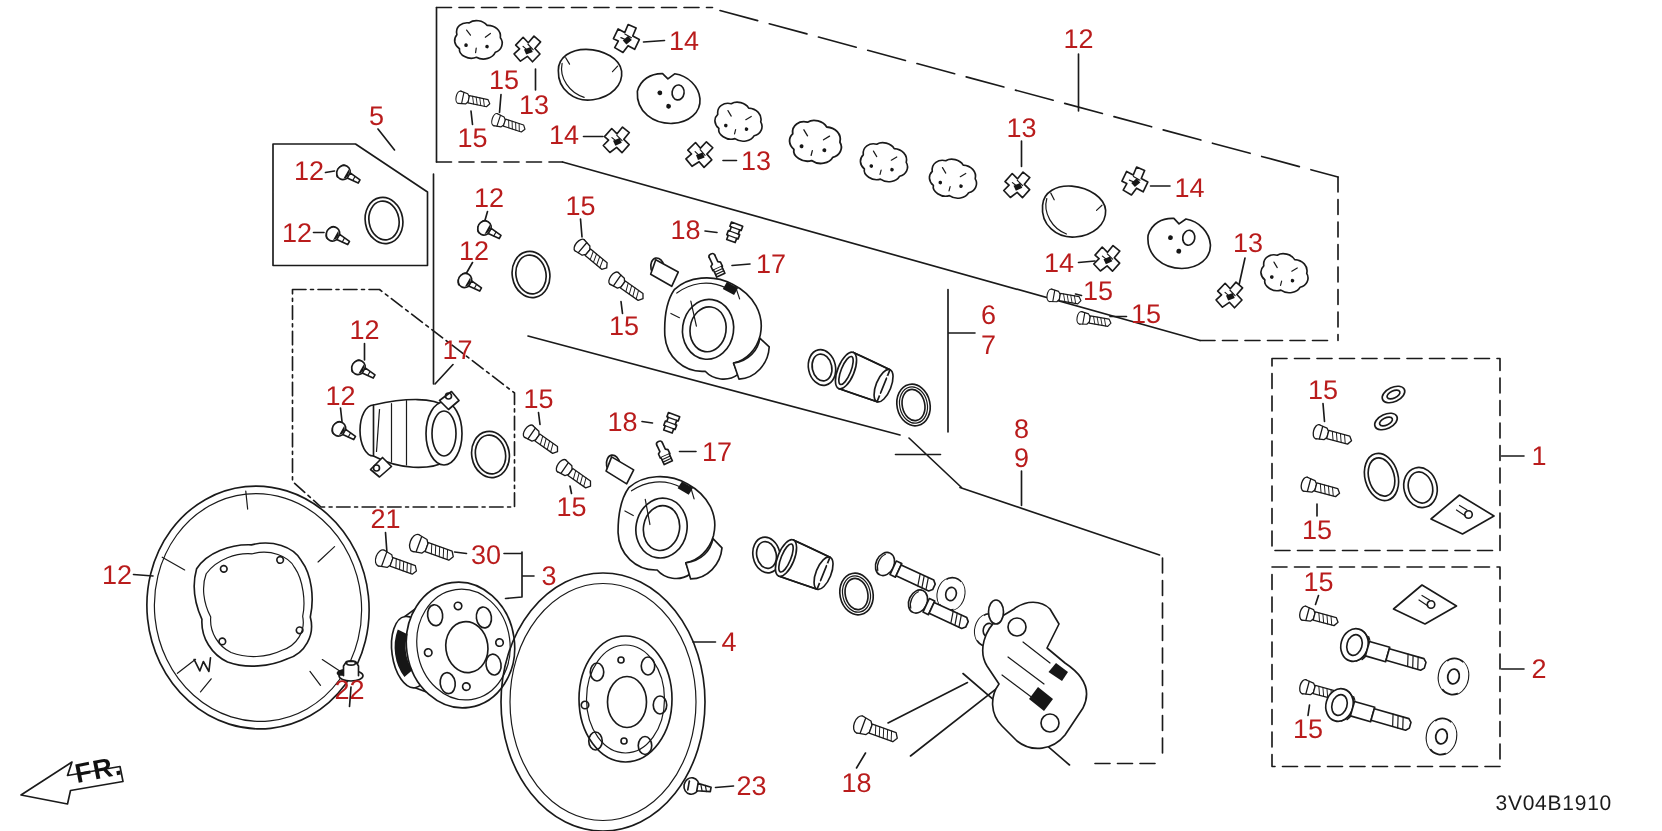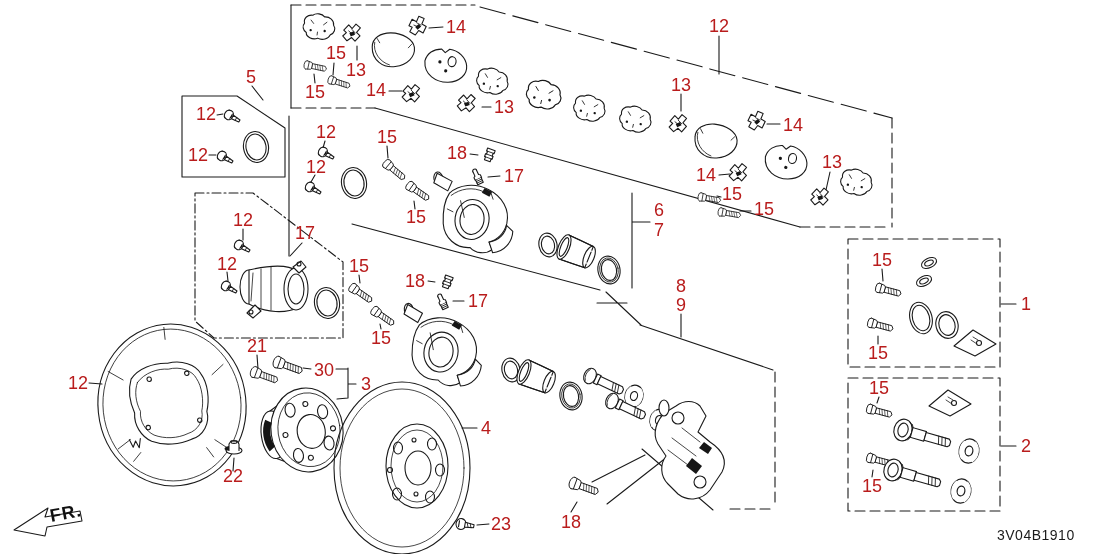--- a/index.html
+++ b/index.html
@@ -384,21 +384,21 @@
       <div class="callout" style="left: 1026px; top: 304px;">1</div>
       <div class="callout" style="left: 882px; top: 260px;">15</div>
       <div class="callout" style="left: 878px; top: 353px;">15</div>
       <div class="callout" style="left: 1026px; top: 446px;">2</div>
       <div class="callout" style="left: 879px; top: 388px;">15</div>
       <div class="callout" style="left: 872px; top: 486px;">15</div>
       <div class="callout" style="left: 78px; top: 383px;">12</div>
       <div class="callout" style="left: 257px; top: 346px;">21</div>
       <div class="callout" style="left: 324px; top: 370px;">30</div>
       <div class="callout" style="left: 366px; top: 384px;">3</div>
-      <div class="callout" style="left: 233px; top: 476px;">22</div>
+      <div class="callout" style="left: 233px; top: 460px;">22</div>
       <div class="callout" style="left: 486px; top: 428px;">4</div>
       <div class="callout" style="left: 501px; top: 524px;">23</div>
       <div class="callout" style="left: 571px; top: 522px;">18</div>
     </div>
 
 <div class="code">3V04B1910</div>
 <div class="fr">FR.</div>
 </div>
 
 </body></html>

